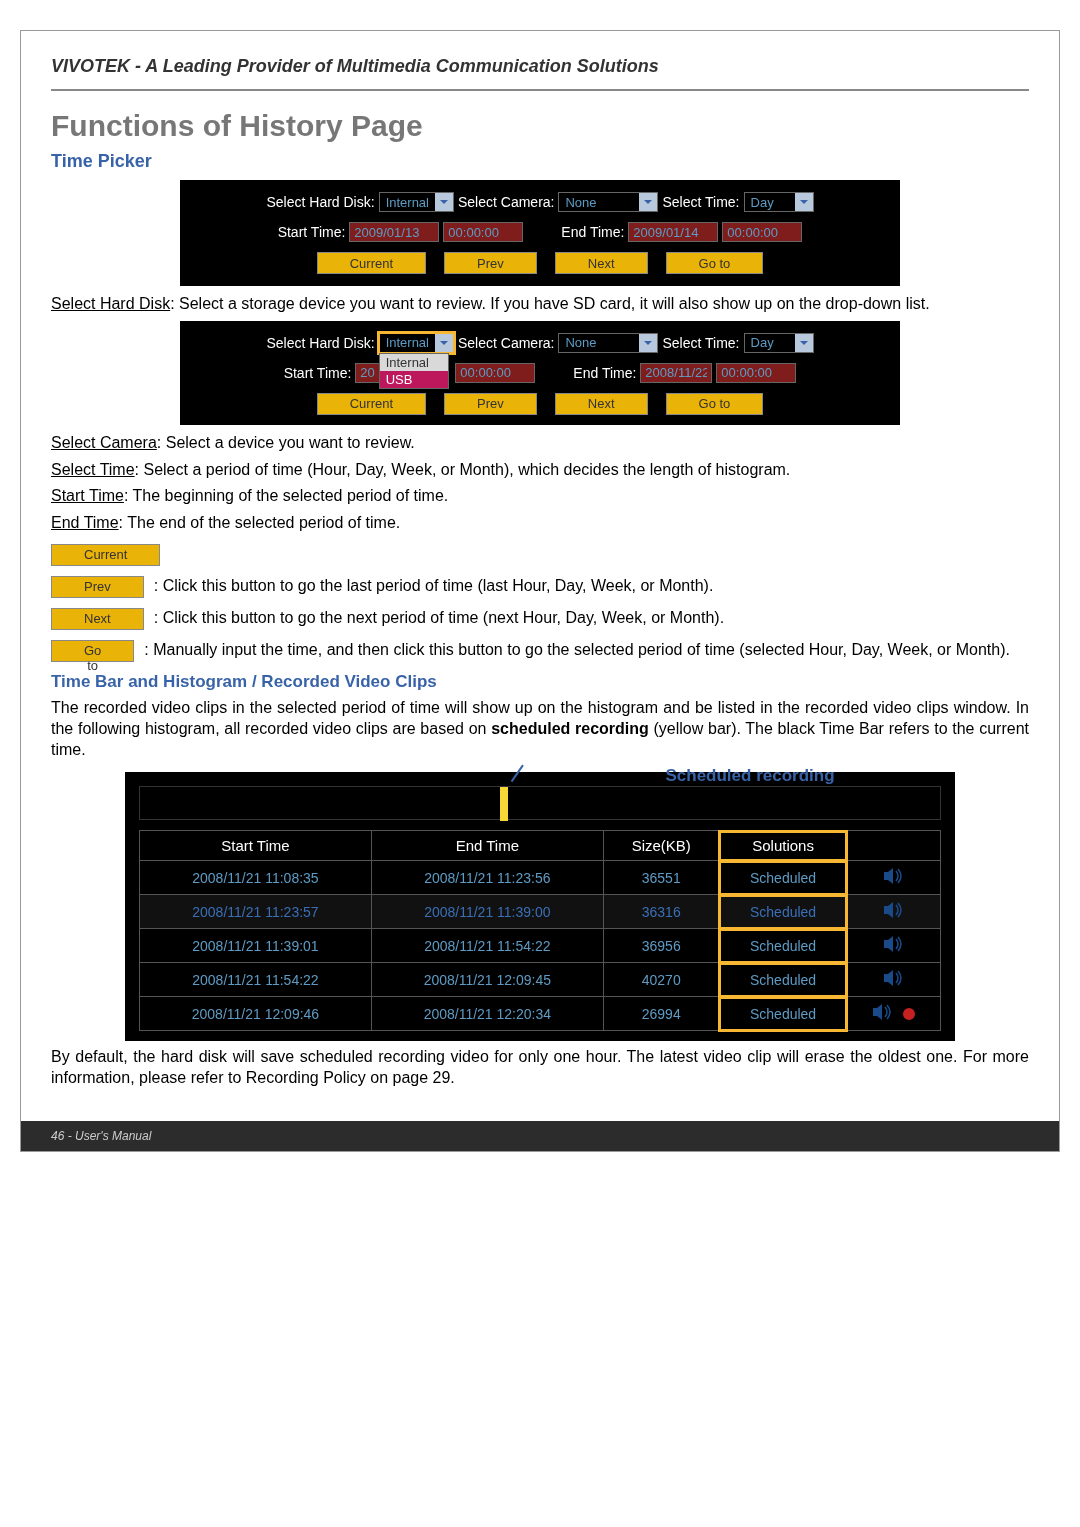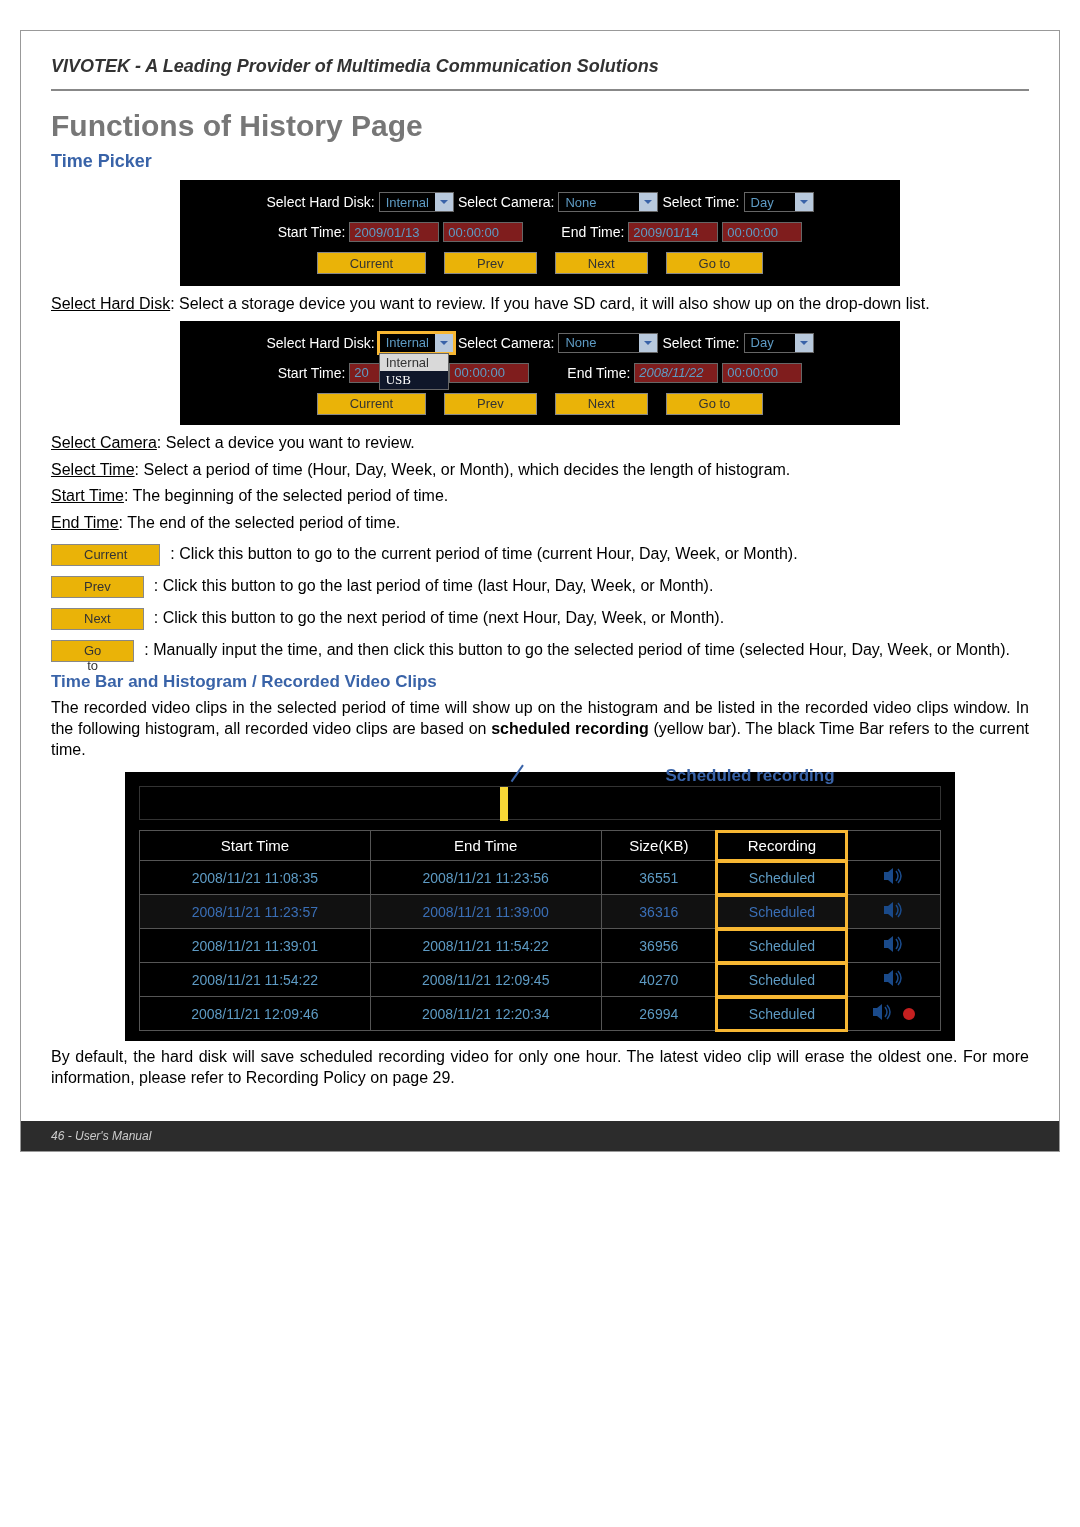--- a/index.html
+++ b/index.html
@@ -90,21 +90,21 @@
 .dd-open {
   position: relative;
 }
 .dd-list {
   position: absolute; top: 19px; left: -1px;
   background: #d9d9d9; border: 1px solid #666;
   font-size: 13px; color: #333;
   min-width: 70px;
 }
 .dd-list div { padding: 1px 6px; }
-.dd-list .sel { background: #0f172a; color: #fff; font-family: Liberation Serif, serif; }
+.dd-list .sel { background: #be185d; color: #fff; }
 p.body {
   font-family: Arial, sans-serif;
   font-size: 16px;
   line-height: 1.3;
   margin: 6px 0;
   color: #000;
 }
 p.body.justify { text-align: justify; }
 .u { text-decoration: underline; }
 .def-row { display: flex; align-items: flex-start; margin: 10px 0; gap: 10px; }
@@ -282,21 +282,21 @@
           </span>
         </span>
       </div>
       <div class="row">
         <span class="lbl">Start Time:</span>
         <input class="fld" style="width: 32px;" value="20">
         <span style="width:60px"></span>
         <input class="fld" style="width: 80px;" value="00:00:00">
         <span style="width:30px"></span>
         <span class="lbl">End Time:</span>
-        <input class="fld" style="width: 84px; font-style: italic;" value="2008/11/22">
+        <input class="fld" style="width: 72px;" value="2008/11/22">
         <input class="fld" style="width: 80px;" value="00:00:00">
       </div>
       <div class="btn-row">
         <button class="btn">Current</button>
         <button class="btn">Prev</button>
         <button class="btn">Next</button>
         <button class="btn">Go to</button>
       </div>
     </div>
 
@@ -308,21 +308,20 @@
     </p>
     <p class="body">
       <span class="u">Start Time</span>: <span>The beginning of the selected period of time.</span>
     </p>
     <p class="body">
       <span class="u">End Time</span>: <span>The end of the selected period of time.</span>
     </p>
 
     <div class="def-row">
       <button class="btn">Current</button>
-      <span class="txt">: Click this button to go to the current period of time (current Hour, Day, Week, or Month).</span>
     </div>
     <div class="def-row">
       <button class="btn">Prev</button>
       <span class="txt">: Click this button to go the last period of time (last Hour, Day, Week, or Month).</span>
     </div>
     <div class="def-row">
       <button class="btn">Next</button>
       <span class="txt">: Click this button to go the next period of time (next Hour, Day, Week, or Month).</span>
     </div>
     <div class="def-row">
@@ -341,21 +340,21 @@
     <div class="hist-container">
       <div class="hist-bar">
         <div class="mark"></div>
       </div>
       <table class="rec">
         <thead>
           <tr>
             <th>Start Time</th>
             <th>End Time</th>
             <th>Size(KB)</th>
-            <th class="rec-col">Recording</th>
+            <th class="rec-col">Solutions</th>
             <th></th>
           </tr>
         </thead>
         <tbody id="rec-body">
             <tr>
               <td>2008/11/21 11:08:35</td>
               <td>2008/11/21 11:23:56</td>
               <td>36551</td>
               <td class="rec-col">Scheduled</td>
               <td>

